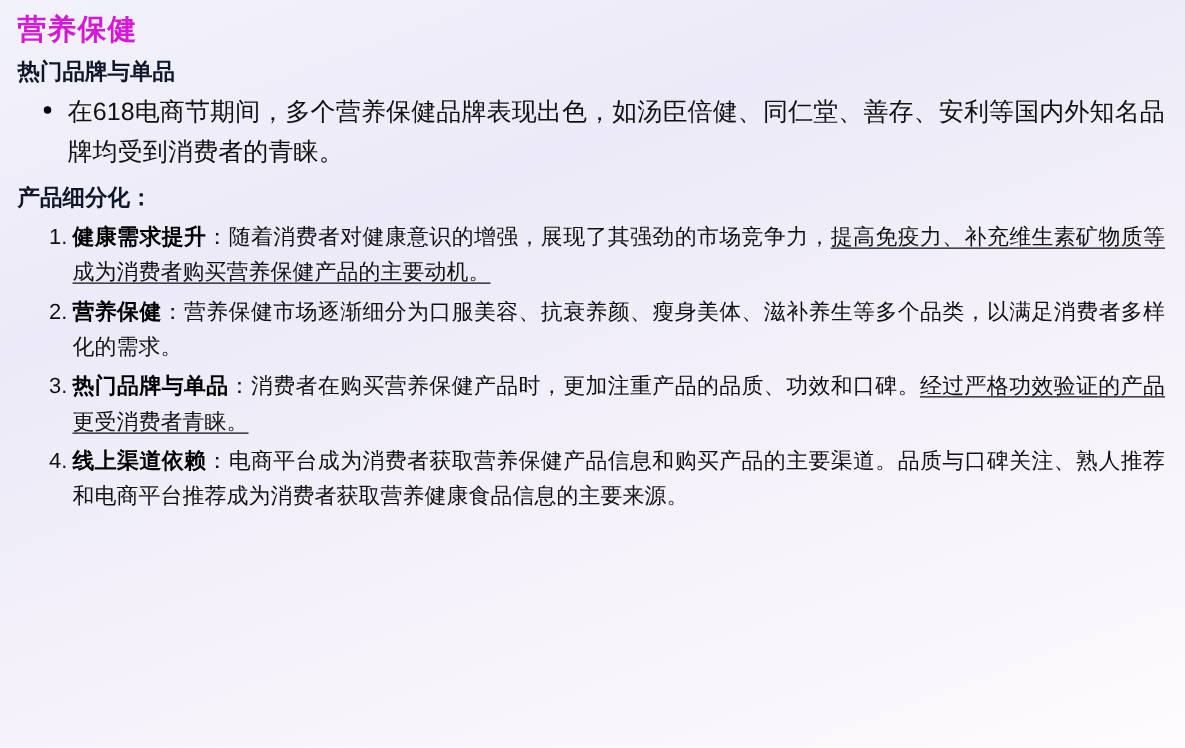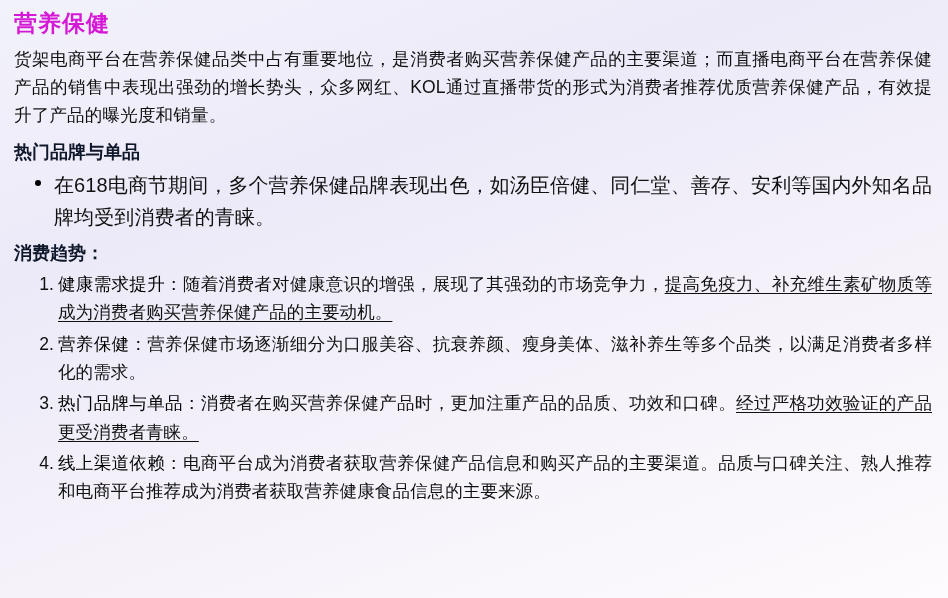--- a/index.html
+++ b/index.html
@@ -87,44 +87,43 @@
     content: counter(trenditem) ".";
     position: absolute;
     left: -26px;
     top: 0;
     width: 22px;
     text-align: right;
     font-size: 17.5px;
     color: #111;
   }
   .lead {
-    font-weight: normal;
+    font-weight: bold;
     color: #000;
   }
   .u {
     text-decoration: underline;
     text-underline-offset: 3px;
   }
 </style>
 </head>
 <body>
 
 <div class="page">
 
   <h1 class="doc-title">营养保健</h1>
 
-  <p class="intro">货架电商平台在营养保健品类中占有重要地位，是消费者购买营养保健产品的主要渠道；而直播电商平台在营养保健产品的销售中表现出强劲的增长势头，众多网红、KOL通过直播带货的形式为消费者推荐优质营养保健产品，有效提升了产品的曝光度和销量。</p>
 
   <h2 class="section-head">热门品牌与单品</h2>
 
   <ul class="bullets">
     <li>在618电商节期间，多个营养保健品牌表现出色，如汤臣倍健、同仁堂、善存、安利等国内外知名品牌均受到消费者的青睐。</li>
   </ul>
 
-  <h2 class="section-head">消费趋势：</h2>
+  <h2 class="section-head">产品细分化：</h2>
 
   <ol class="numbered">
     <li>
       <span class="lead">健康需求提升</span><span>：随着消费者对健康意识的增强，展现了其强劲的市场竞争力，</span><span class="u">提高免疫力、补充维生素矿物质等成为消费者购买营养保健产品的主要动机。</span>
     </li>
     <li>
       <span class="lead">营养保健</span><span>：营养保健市场逐渐细分为口服美容、抗衰养颜、瘦身美体、滋补养生等多个品类，以满足消费者多样化的需求。</span><span class="u"></span>
     </li>
     <li>
       <span class="lead">热门品牌与单品</span><span>：消费者在购买营养保健产品时，更加注重产品的品质、功效和口碑。</span><span class="u">经过严格功效验证的产品更受消费者青睐。</span>

